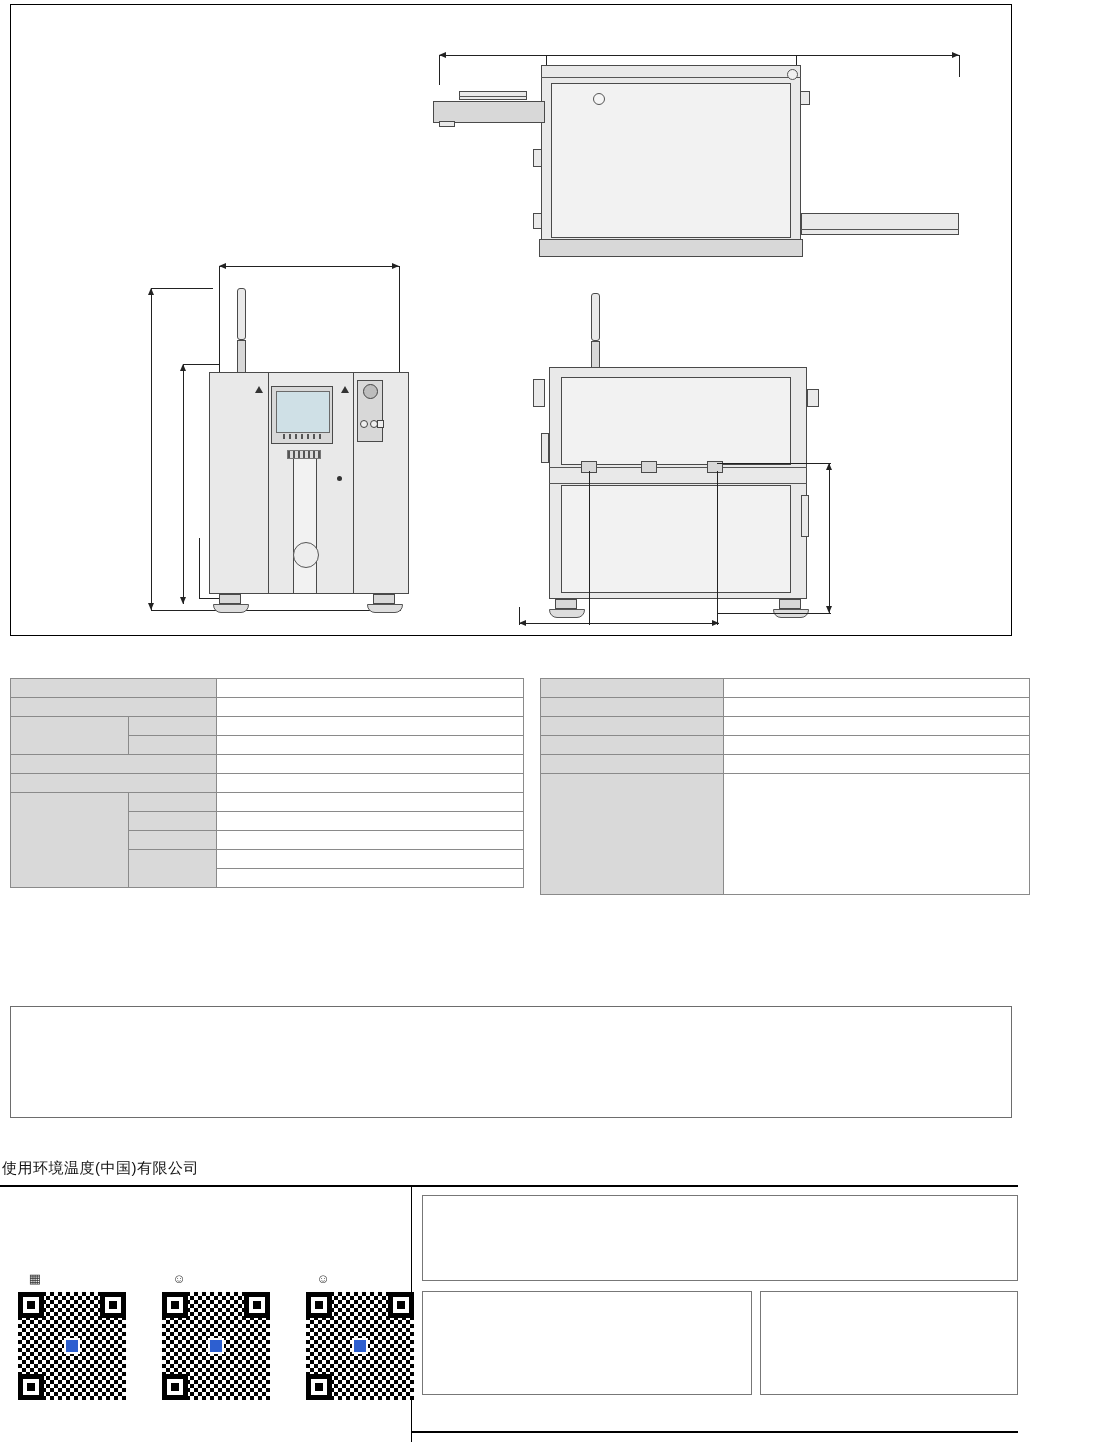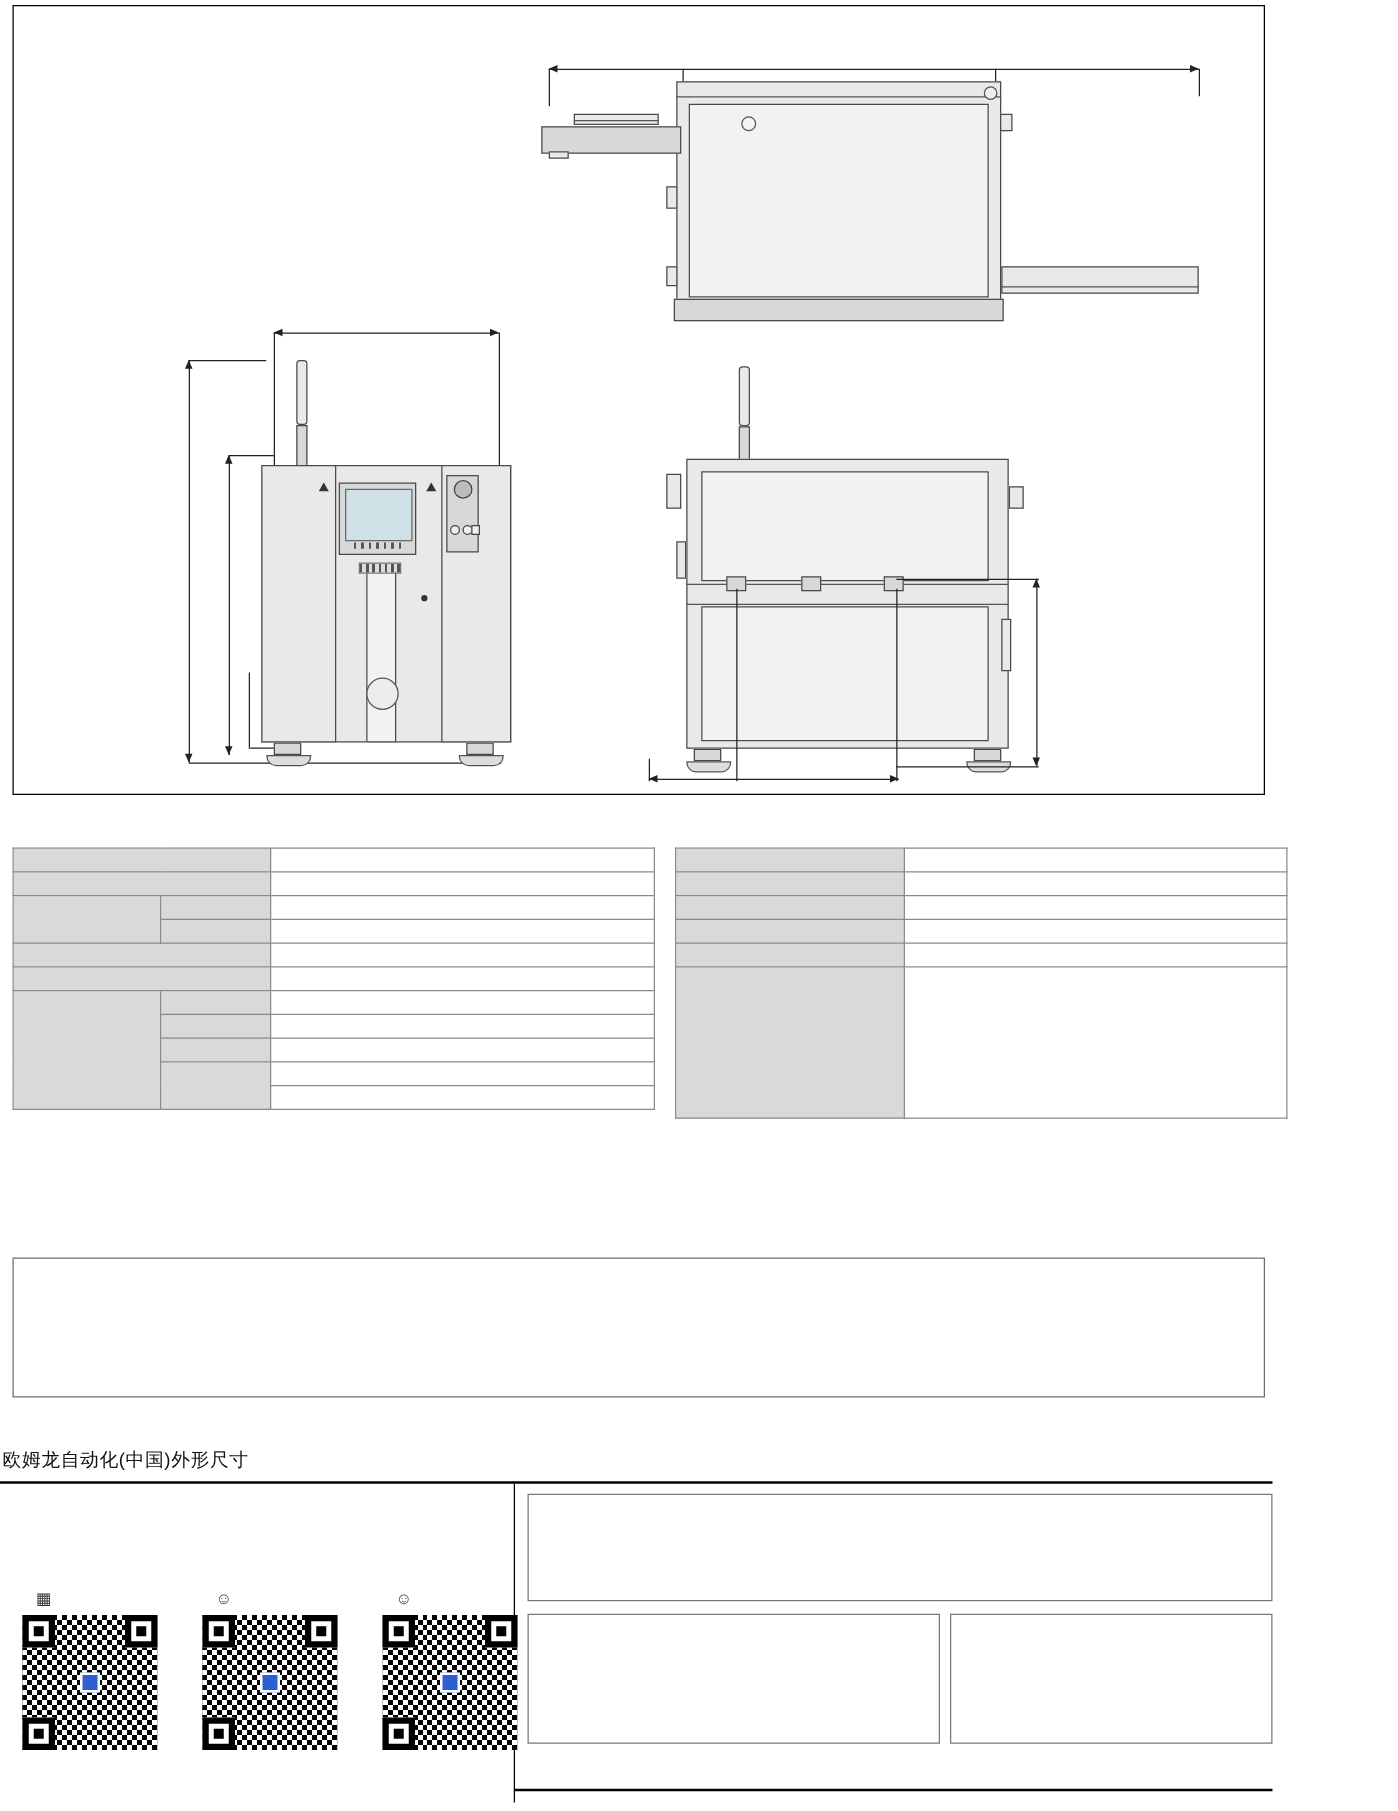--- a/index.html
+++ b/index.html
@@ -477,21 +477,21 @@
   </table>
 </div>
 
 <div class="note-box">
   <p>&nbsp;</p>
   <p>&nbsp;</p>
   <p>&nbsp;</p>
   <p>&nbsp;</p>
 </div>
 
-<div class="company-name">欧姆龙自动化(中国)外形尺寸</div>
+<div class="company-name">使用环境温度(中国)有限公司</div>
 <div class="footer-rule"></div>
 
 <div class="footer">
 
   <div class="footer-left">
     <div class="qr-row">
 
       <div class="qr-item">
         <div class="qr-badge">▦</div>
         <div class="qr-code">

